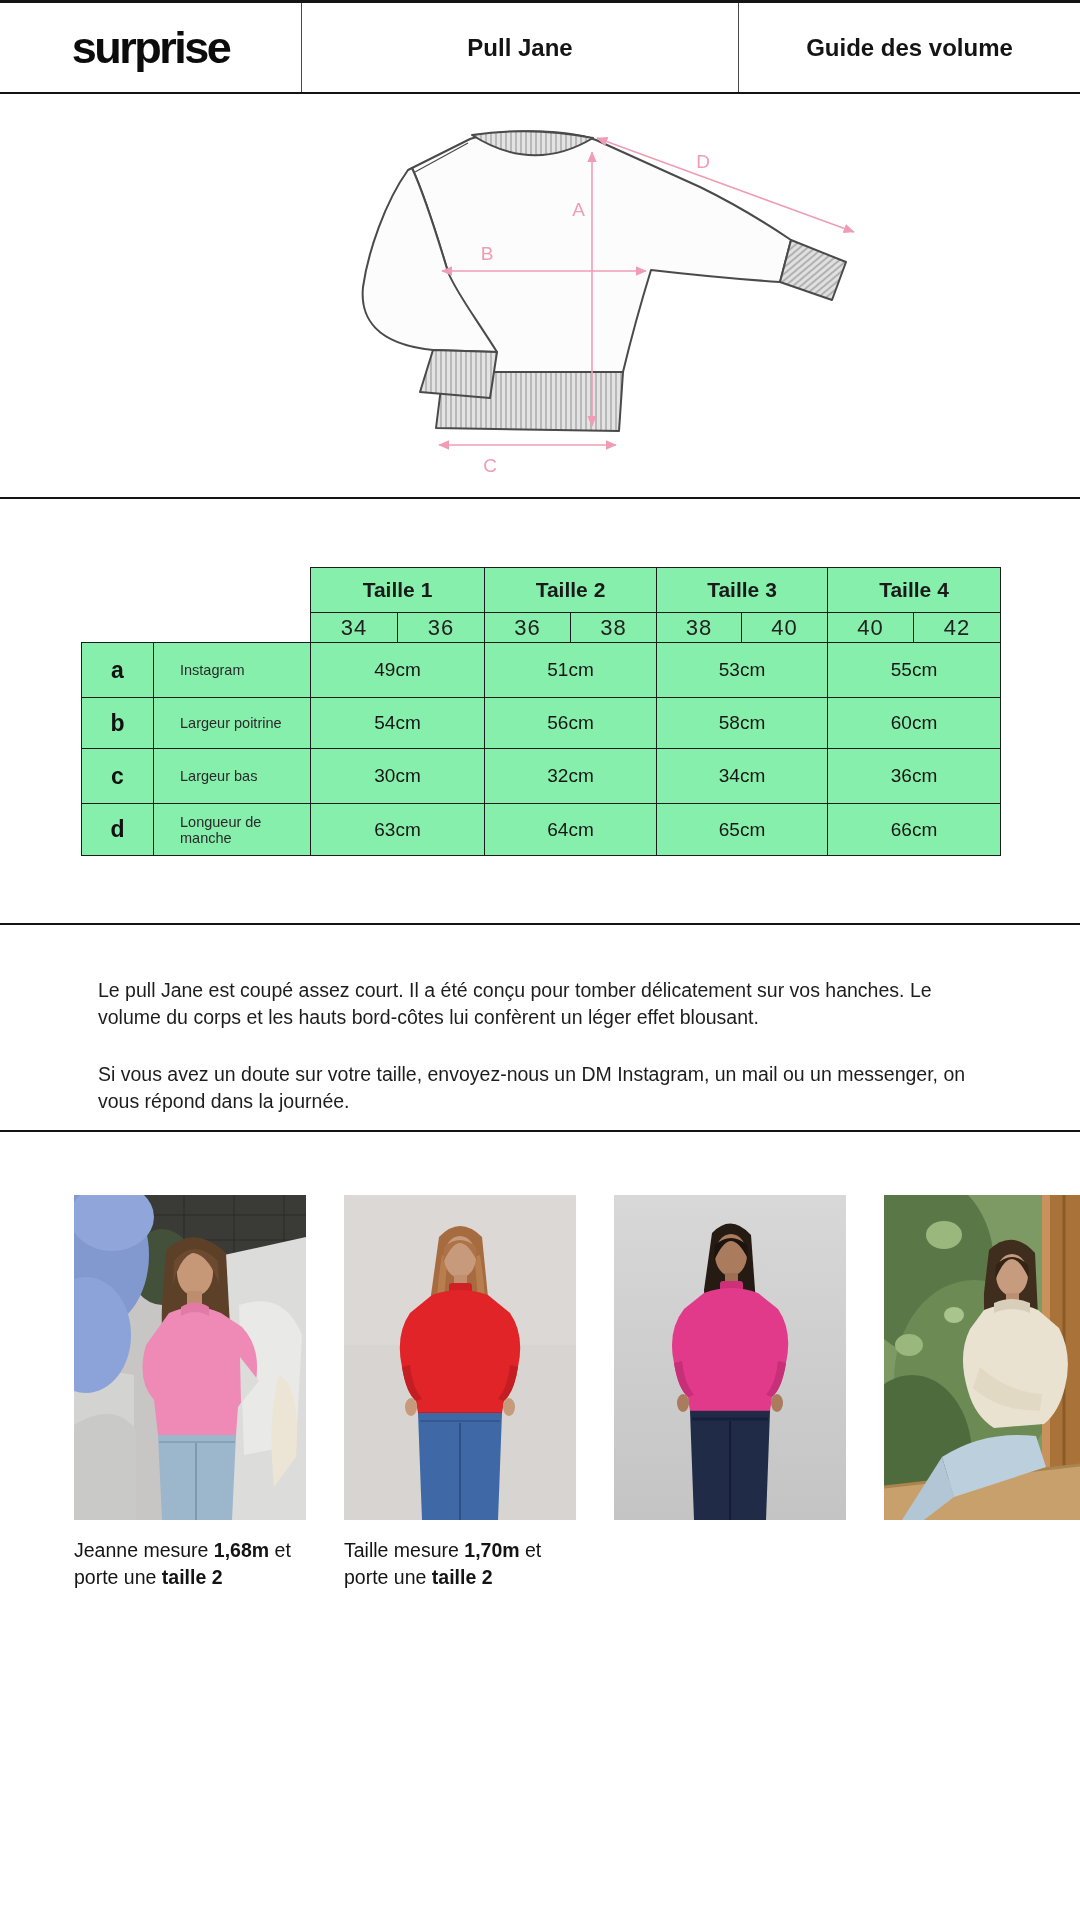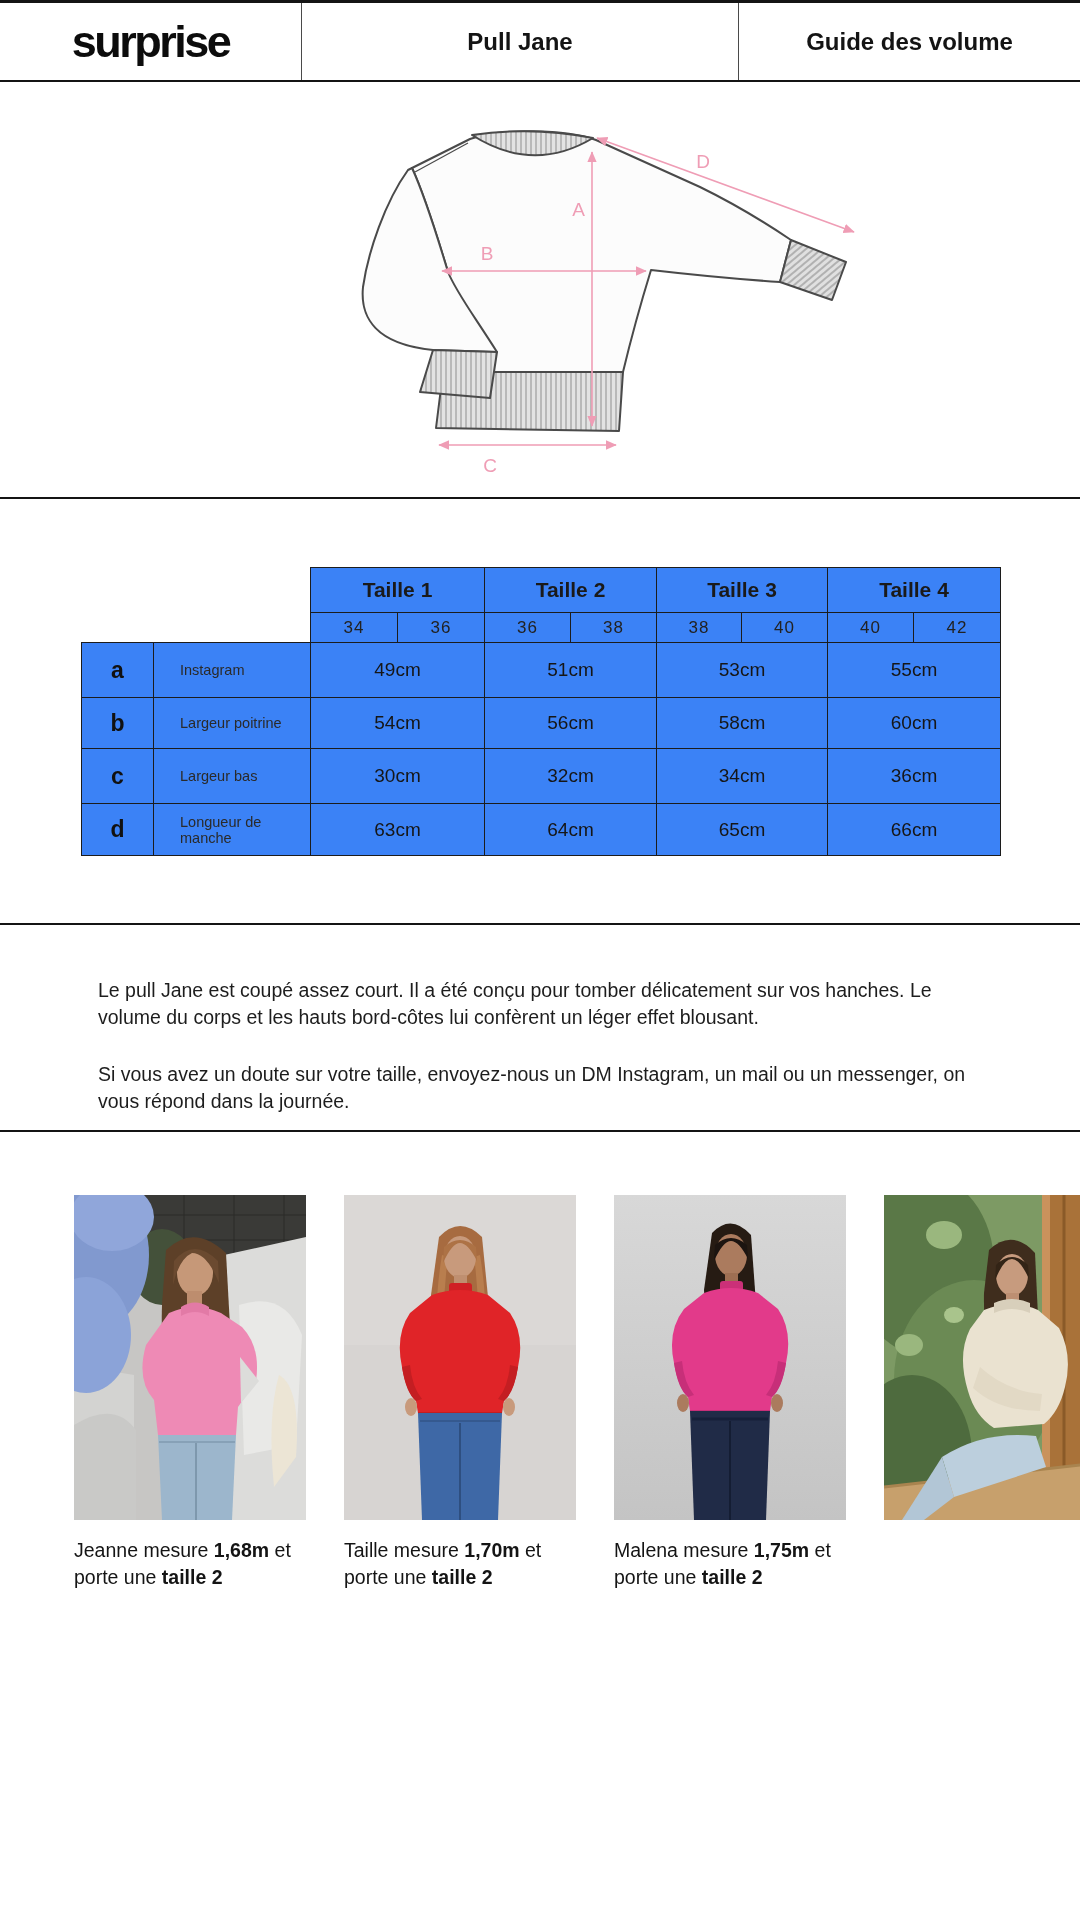--- a/index.html
+++ b/index.html
@@ -1,40 +1,40 @@
 <!DOCTYPE html>
 <html><head>
 <meta charset="utf-8">
 <style>
   html,body{margin:0;padding:0;background:#fff;}
   .page{position:relative;width:1080px;height:1920px;background:#ffffff;overflow:hidden;
         font-family:"Liberation Sans",sans-serif;color:#161616;}
   
   .topline{position:absolute;top:0;left:0;width:1080px;height:3px;background:#141414;}
-  .header{position:absolute;top:3px;left:0;width:1080px;height:79px;display:flex;
+  .header{position:absolute;top:3px;left:0;width:1080px;height:91px;display:flex;
           border-bottom:2px solid #141414;box-sizing:border-box;background:#fff;justify-content:center;}
   .h-cell{display:flex;align-items:center;justify-content:center;box-sizing:border-box;}
   .h-left{width:302px;border-right:1px solid #4a4a4a;}
   .h-mid{width:437px;border-right:1px solid #4a4a4a;}
   .h-right{flex:1;}
   .logo{font-size:45px;font-weight:bold;letter-spacing:-2.5px;color:#0c0c0c;}
   .h-title{font-size:24px;font-weight:700;color:#141414;}
   
   .rule{position:absolute;left:0;width:1080px;height:2px;background:#141414;}
   
   .diagram{position:absolute;top:82px;left:0;width:1080px;height:415px;}
   
   .size-table{position:absolute;left:81px;top:567px;border-collapse:collapse;table-layout:fixed;}
   .size-table td,.size-table th{border:1.5px solid #1c1c1c;padding:0;text-align:center;
-     font-family:"Liberation Sans",sans-serif;background:#3b82f6;}
+     font-family:"Liberation Sans",sans-serif;background:#86efac;}
   .size-table .blank{border:none;background:transparent;}
   tr.r-taille{height:45px;} tr.r-eu{height:30px;}
   tr.r-a{height:55px;} tr.r-b{height:51px;} tr.r-c{height:55px;} tr.r-d{height:52px;}
   .t-head{font-size:21px;font-weight:700;color:#1a1a1a;}
-  .t-eu{font-size:17px;color:#222;letter-spacing:1px;}
+  .t-eu{font-size:22px;color:#222;letter-spacing:1px;}
   .t-letter{font-size:23px;font-weight:700;color:#111;}
   .t-label{font-size:14.5px;color:#2a2a2a;text-align:left !important;padding-left:26px !important;}
   .t-val{font-size:19px;color:#161616;}
   
   .desc{position:absolute;left:98px;width:900px;font-size:19.5px;line-height:27px;color:#1d1d1d;}
   
   .cards{position:absolute;left:50px;top:1195px;display:flex;gap:14px;}
   .card{width:232px;padding-left:24px;}
   .photo{width:232px;height:325px;display:block;}
   .caption{margin-top:17px;font-size:19.5px;line-height:26.5px;color:#141414;}
@@ -266,23 +266,20 @@
         <path d="M90,98 Q117,88 144,98 L164,114 Q179,136 172,168 Q168,192 158,202 L156,216 L76,216 L74,202 Q64,192 60,168 Q53,136 70,114 Z" fill="#e23a8a"></path>
         <path d="M60,168 Q64,194 74,202 L80,200 Q70,188 68,166 Z" fill="#c72f79"></path>
         <path d="M172,168 Q168,194 158,202 L152,200 Q162,188 164,166 Z" fill="#c72f79"></path>
         <line x1="76" y1="216" x2="156" y2="216" stroke="#c72f79" stroke-width="2"></line>
         <ellipse cx="69" cy="208" rx="6" ry="9" fill="#ab7b5e"></ellipse>
         <ellipse cx="163" cy="208" rx="6" ry="9" fill="#ab7b5e"></ellipse>
         <path d="M76,216 L156,216 L152,325 L80,325 Z" fill="#202b47"></path>
         <line x1="116" y1="226" x2="116" y2="325" stroke="#141d33" stroke-width="2"></line>
         <line x1="78" y1="224" x2="154" y2="224" stroke="#16203a" stroke-width="3"></line>
       </svg>
-      <div class="caption">
-        <span>Malena mesure </span><b>1,75m</b><span> et porte une </span><b>taille 2</b>
-      </div>
     </div>
 
     <div class="card">
       <svg class="photo" viewBox="0 0 232 325">
         <rect width="232" height="325" fill="#7d9a64"></rect>
         <ellipse cx="40" cy="70" rx="70" ry="90" fill="#5a7847"></ellipse>
         <ellipse cx="90" cy="185" rx="80" ry="100" fill="#6b8a54"></ellipse>
         <ellipse cx="28" cy="260" rx="60" ry="80" fill="#4e6b3e"></ellipse>
         <ellipse cx="60" cy="40" rx="18" ry="14" fill="#9ab77e"></ellipse>
         <ellipse cx="25" cy="150" rx="14" ry="11" fill="#9ab77e"></ellipse>

